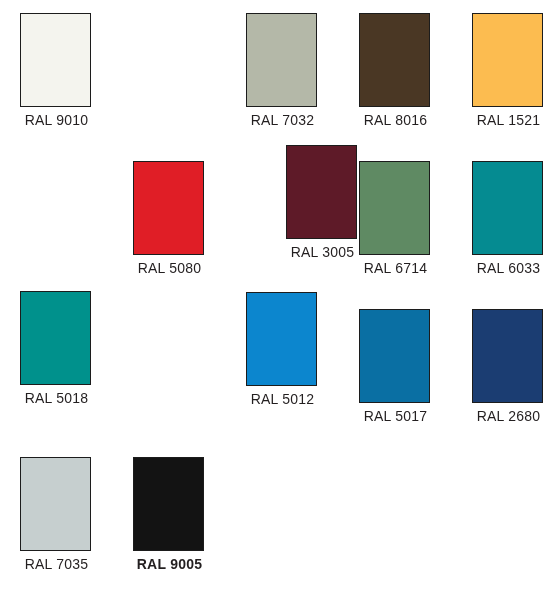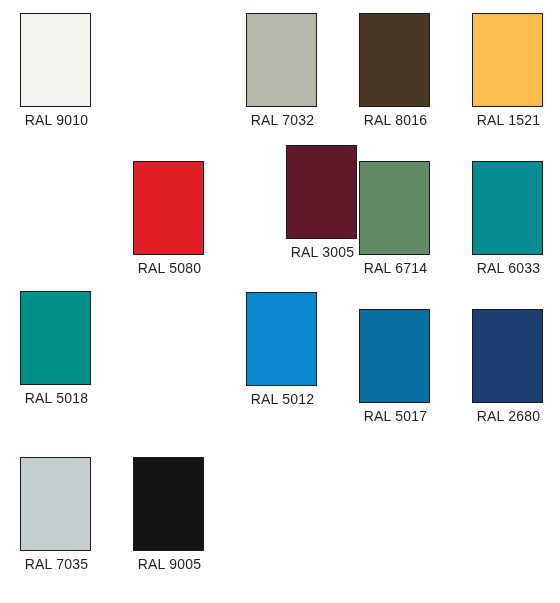--- a/index.html
+++ b/index.html
@@ -93,17 +93,17 @@
       <span class="swatch-label">RAL 5017</span>
     </div>
     <div class="swatch-cell" style="left: 472px; top: 309px;">
       <span class="swatch-chip" style="background: rgb(27, 61, 114); border-color: rgb(28, 28, 28); width: 71px; height: 94px;"></span>
       <span class="swatch-label">RAL 2680</span>
     </div>
     <div class="swatch-cell" style="left: 20px; top: 457px;">
       <span class="swatch-chip" style="background: rgb(198, 207, 207); border-color: rgb(28, 28, 28); width: 71px; height: 94px;"></span>
       <span class="swatch-label">RAL 7035</span>
     </div>
-    <div class="swatch-cell" style="left: 133px; top: 457px;">
+    <div class="swatch-cell" style="left: 133px; top: 457px; font-weight: bold;">
       <span class="swatch-chip" style="background: rgb(19, 19, 19); border-color: rgb(28, 28, 28); width: 71px; height: 94px;"></span>
       <span class="swatch-label">RAL 9005</span>
     </div>
   </div>
 
 </body></html>

